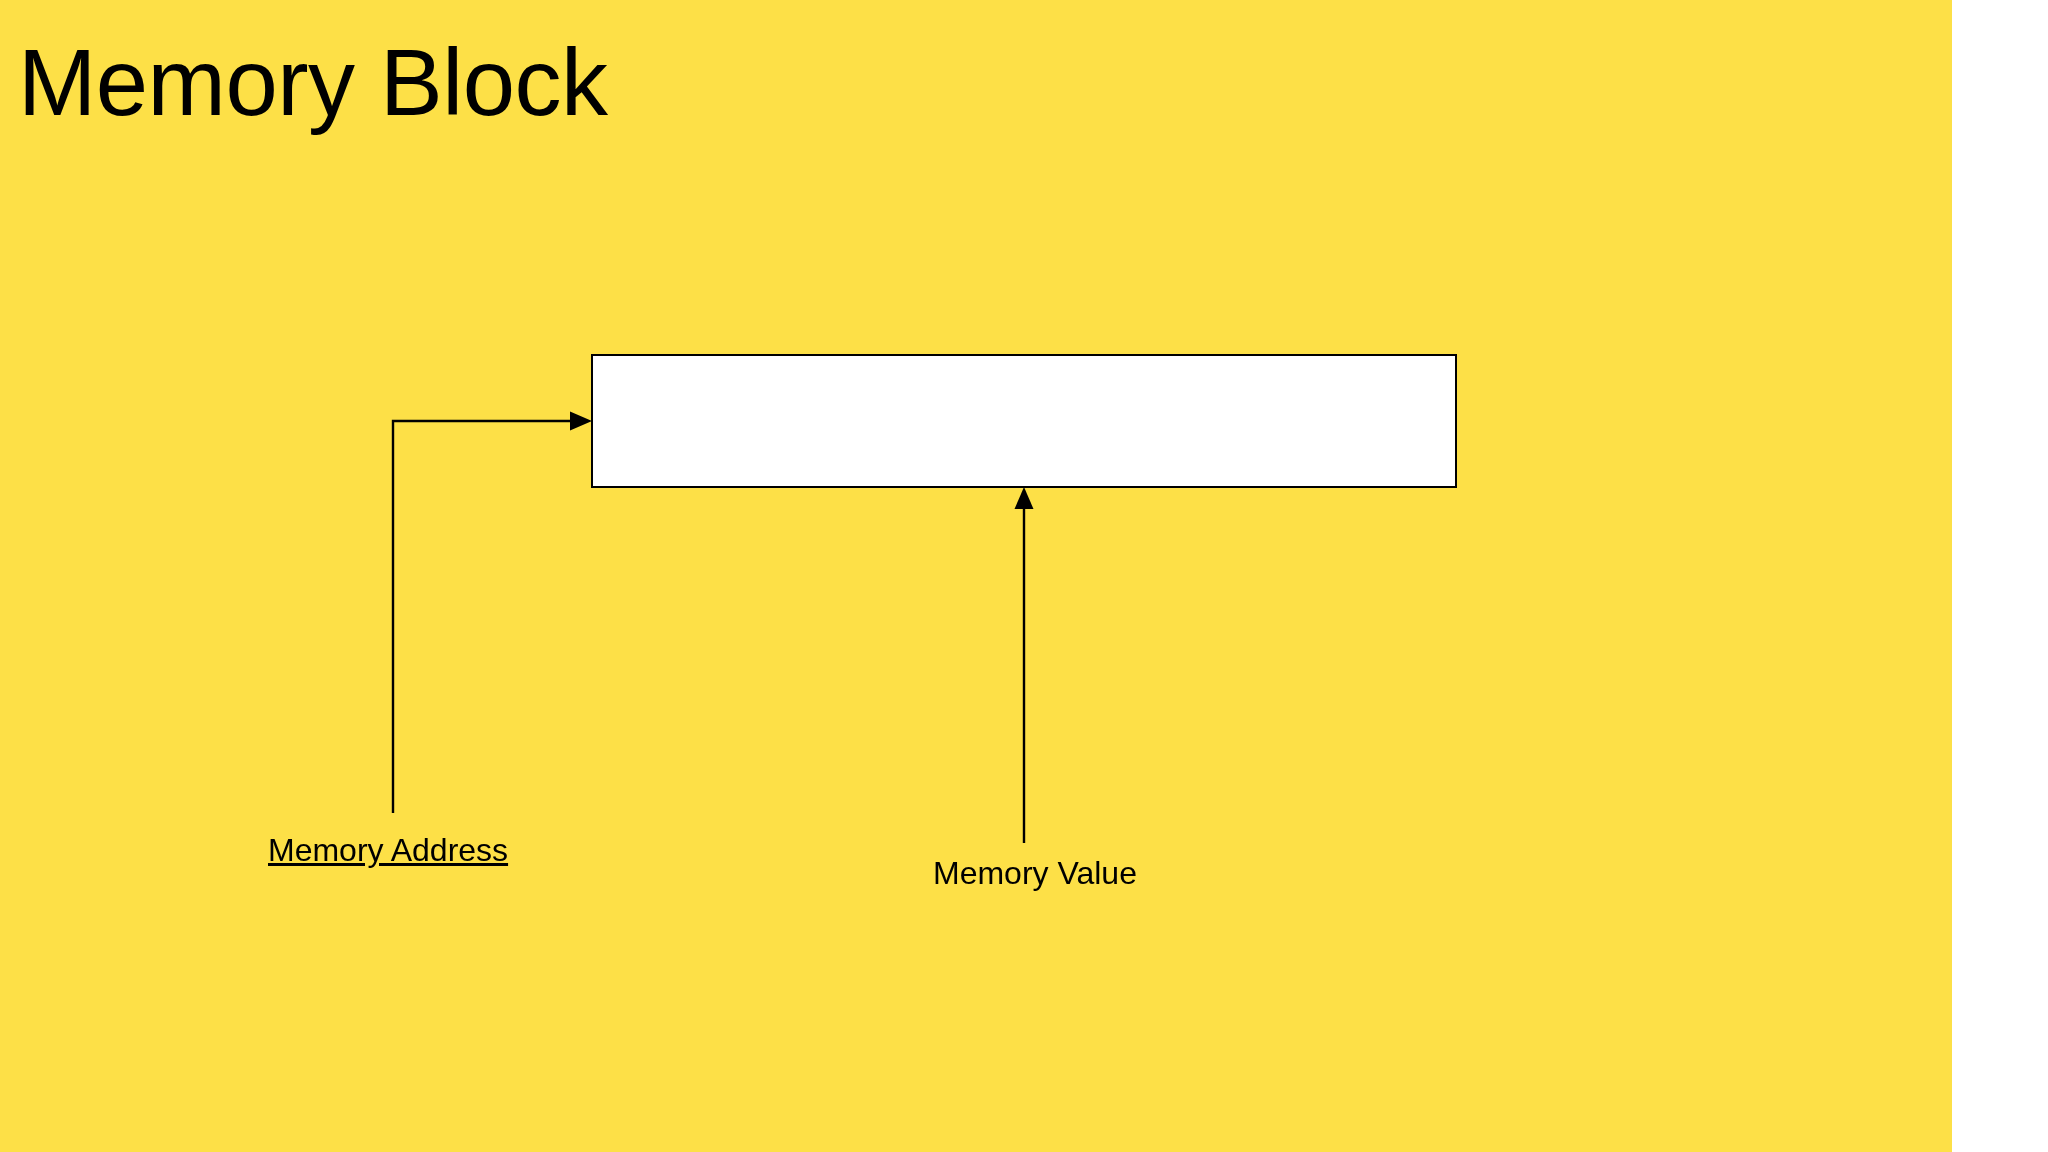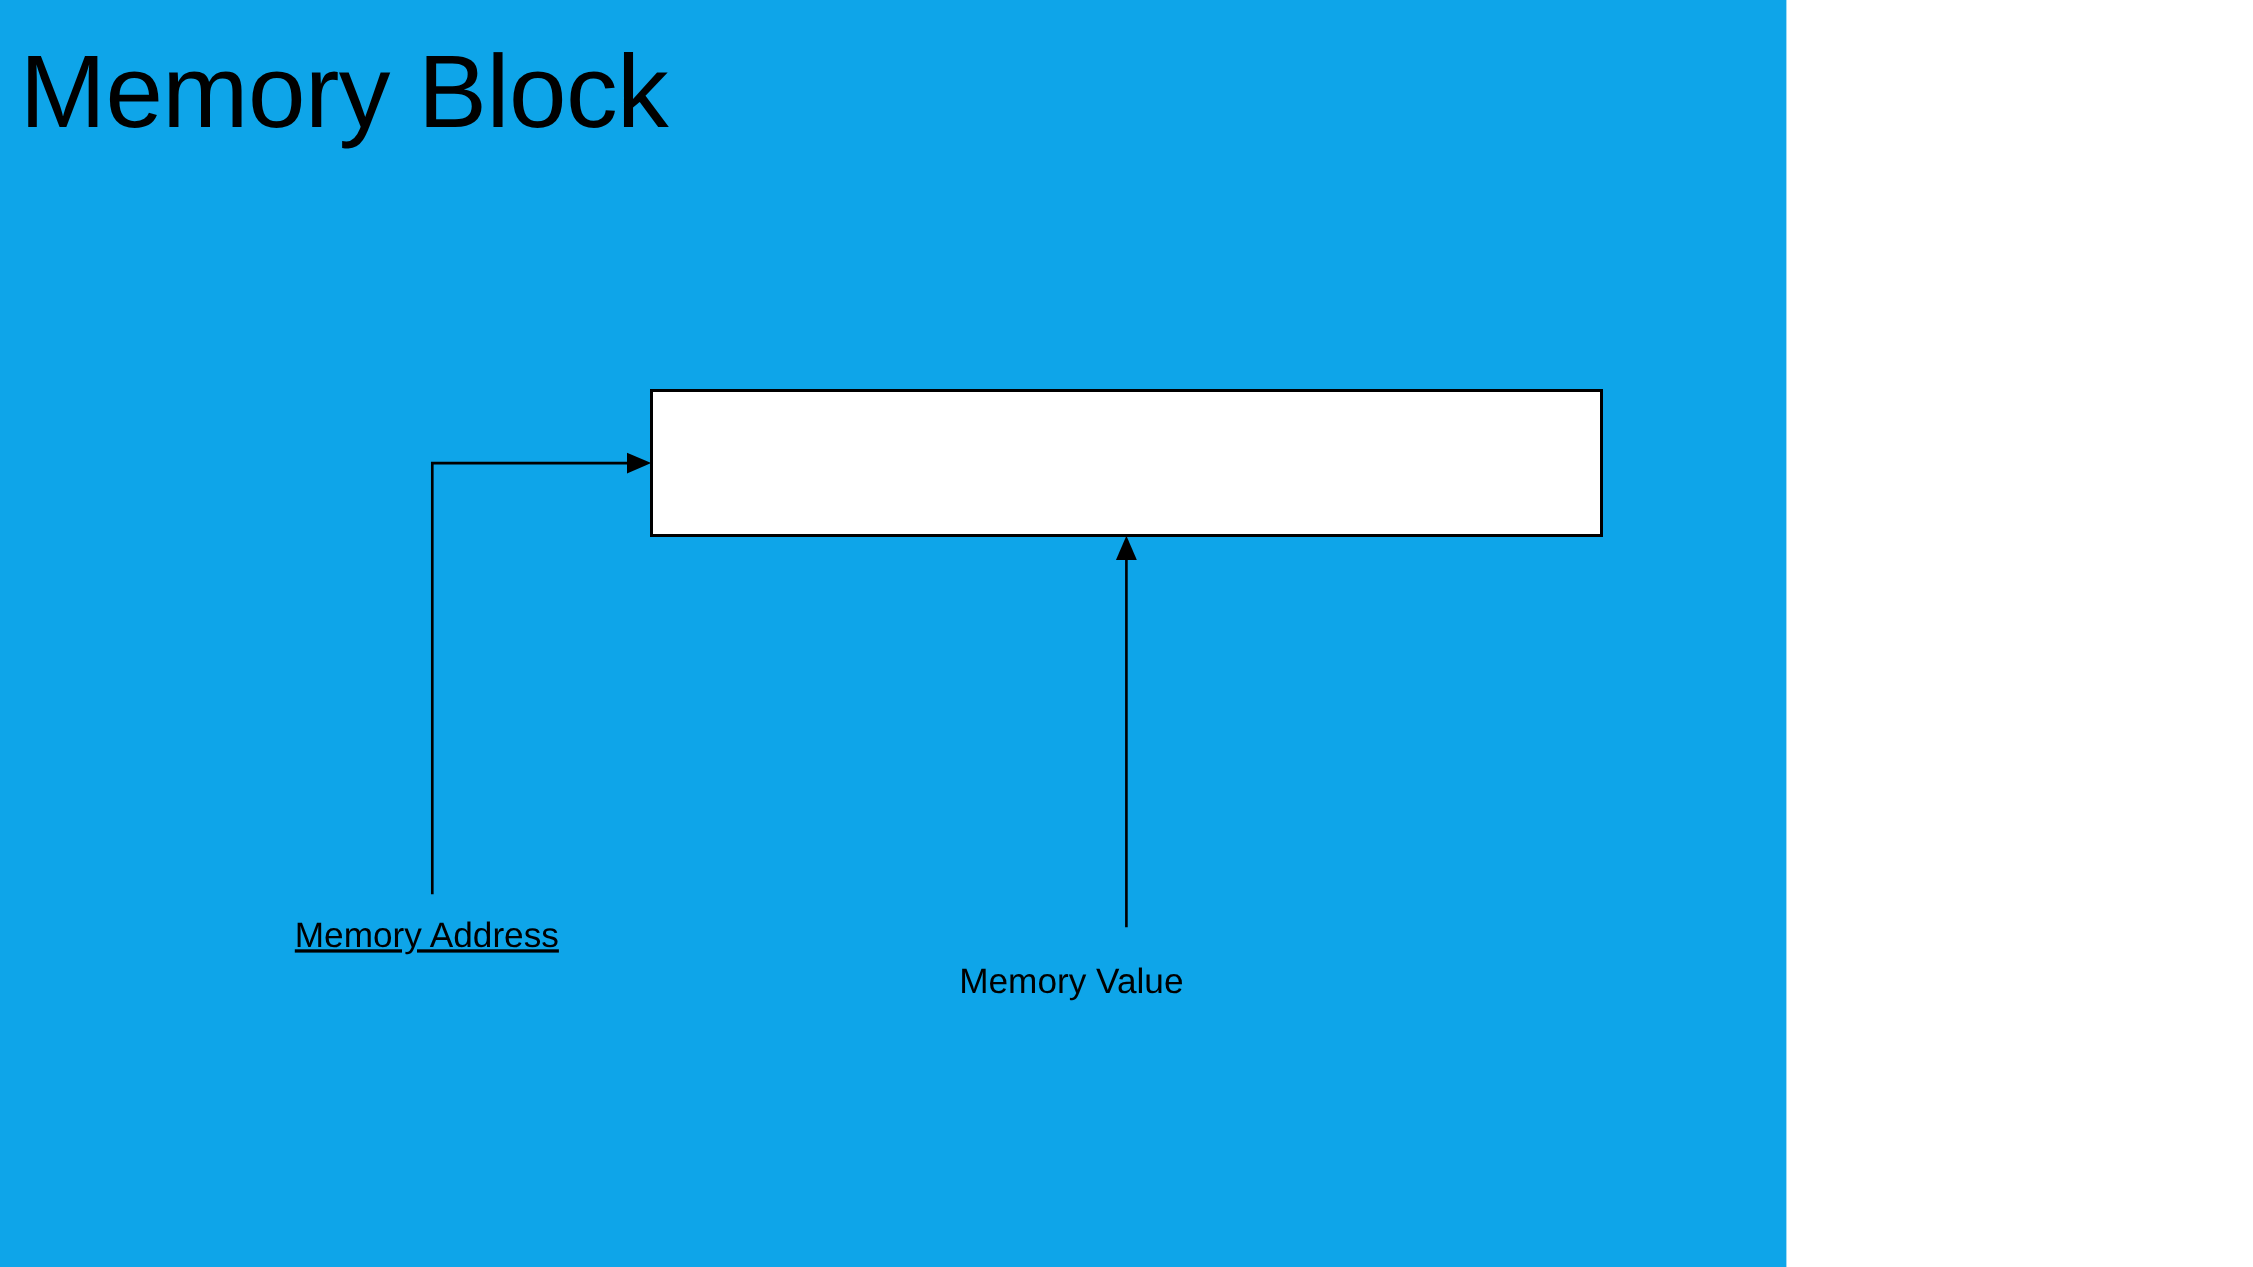--- a/index.html
+++ b/index.html
@@ -10,23 +10,23 @@
   }
   body {
     width: 2048px;
     height: 1152px;
     overflow: hidden;
     font-family: "Liberation Sans", sans-serif;
     color: #000000;
   }
   #canvas {
     position: relative;
-    width: 1624px;
+    width: 1952px;
     height: 1152px;
-    background: #0ea5e9;
+    background: #fde047;
   }
   
   #page-title {
     position: absolute;
     left: 18px;
     top: 22px;
     font-family: "Liberation Sans", sans-serif;
     font-size: 94px;
     font-weight: 400;
     line-height: 122px;
@@ -68,23 +68,22 @@
     line-height: 32px;
     color: #000000;
     white-space: nowrap;
   }
   #label-memory-address {
     left: 268px;
     top: 834px;
     text-decoration: underline;
   }
   #label-memory-value {
-    left: 872px;
+    left: 933px;
     top: 857px;
-    margin-top: 19px;
   }
   #block-body-text {
     position: absolute;
     left: 594px;
     top: 357px;
     width: 862px;
     height: 130px;
     display: flex;
     align-items: center;
     justify-content: center;

